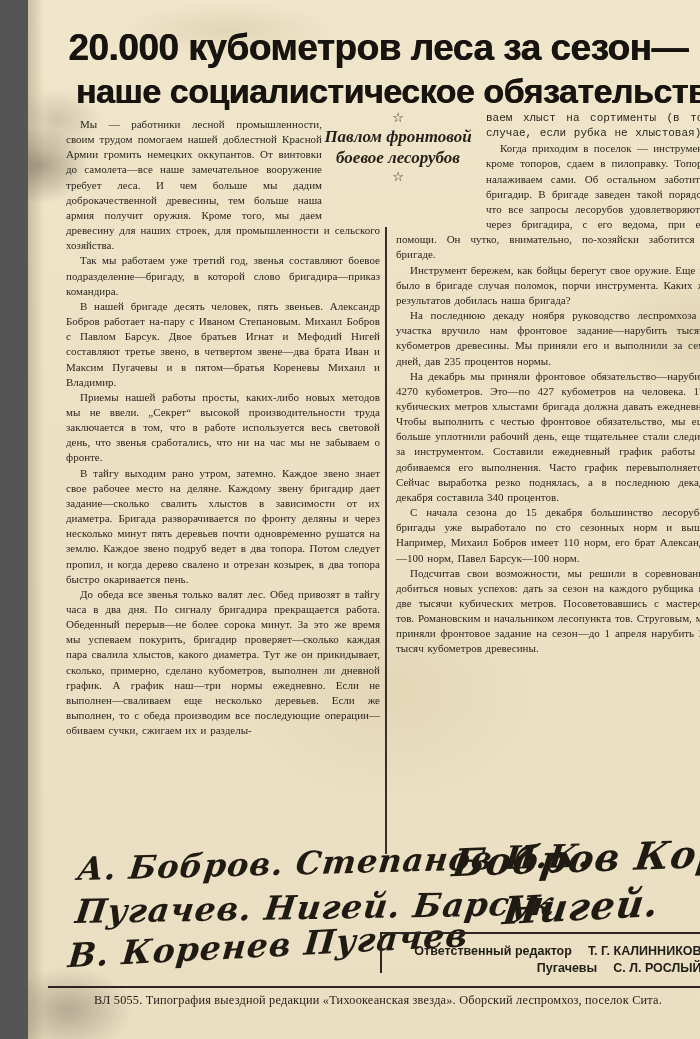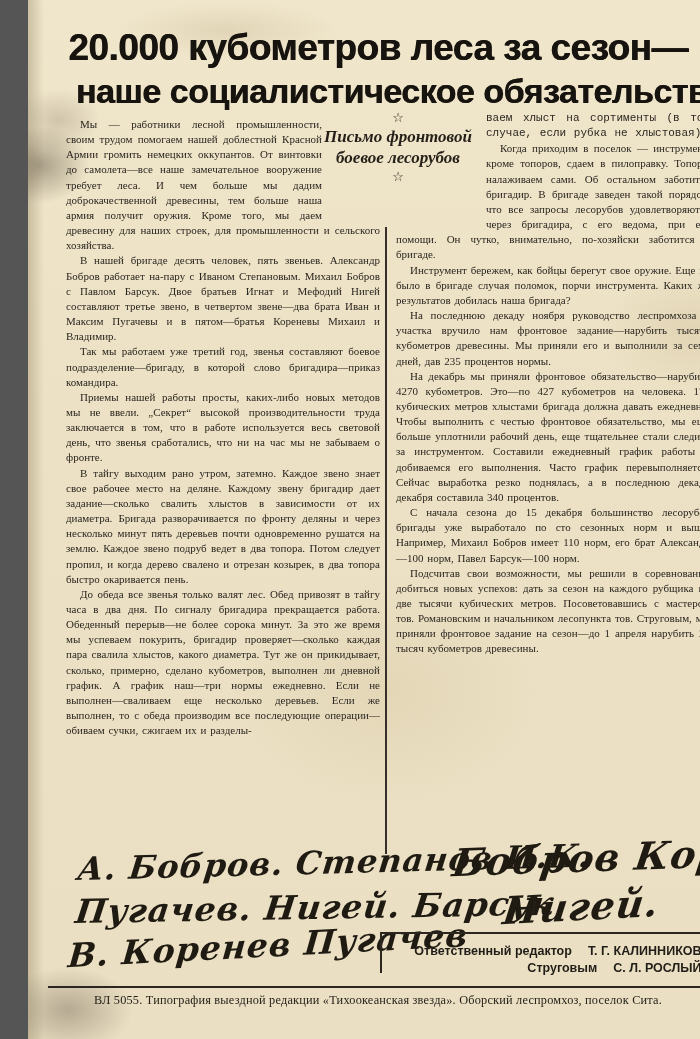--- a/index.html
+++ b/index.html
@@ -60,30 +60,30 @@
 
 <div class="page">
 
   <div class="headline">
     <div class="h1">20.000 кубометров леса за сезон—</div>
     <div class="h2">наше социалистическое обязательство</div>
   </div>
 
   <div class="inset">
     <span class="star top">☆</span>
-    <div>Письмо фронтовой</div>
+    <div>Павлом фронтовой</div>
     <div>боевое лесорубов</div>
     <span class="star bot">☆</span>
   </div>
 
   <div class="col col-left">
     <span class="cut-r"></span>
     <p>Мы — работники лесной промышленности, своим трудом помогаем нашей доблестной Красной Армии громить немецких оккупантов. От винтовки до самолета—все наше замечательное вооружение требует леса. И чем больше мы дадим доброкачественной древесины, тем больше наша армия получит оружия. Кроме того, мы даем древесину для наших строек, для промышленности и сельского хозяйства.</p>
+    <p>Так мы работаем уже третий год, звенья составляют боевое подразделение—бригаду, в которой слово бригадира—приказ командира.</p>
     <p>В нашей бригаде десять человек, пять звеньев. Александр Бобров работает на-пару с Иваном Степановым. Михаил Бобров с Павлом Барсук. Двое братьев Игнат и Мефодий Нигей составляют третье звено, в четвертом звене—два брата Иван и Максим Пугачевы и в пятом—братья Кореневы Михаил и Владимир.</p>
-    <p>Так мы работаем уже третий год, звенья составляют боевое подразделение—бригаду, в которой слово бригадира—приказ командира.</p>
     <p>Приемы нашей работы просты, каких-либо новых методов мы не ввели. „Секрет“ высокой производительности труда заключается в том, что в работе используется весь световой день, что звенья сработались, что ни на час мы не забываем о фронте.</p>
     <p>В тайгу выходим рано утром, затемно. Каждое звено знает свое рабочее место на деляне. Каждому звену бригадир дает задание—сколько свалить хлыстов в зависимости от их диаметра. Бригада разворачивается по фронту деляны и через несколько минут пять деревьев почти одновременно рушатся на землю. Каждое звено подруб ведет в два топора. Потом следует пропил, и когда дерево свалено и отрезан козырек, в два топора быстро окаривается пень.</p>
     <p>До обеда все звенья только валят лес. Обед привозят в тайгу часа в два дня. По сигналу бригадира прекращается работа. Обеденный перерыв—не более сорока минут. За это же время мы успеваем покурить, бригадир проверяет—сколько каждая пара свалила хлыстов, какого диаметра. Тут же он прикидывает, сколько, примерно, сделано кубометров, выполнен ли дневной график. А график наш—три нормы ежедневно. Если не выполнен—сваливаем еще несколько деревьев. Если же выполнен, то с обеда производим все последующие операции—обиваем сучки, сжигаем их и разделы-</p>
   </div>
 
   <div class="divider"></div>
 
   <div class="col col-right">
     <span class="cut-l"></span>
     <p style="text-indent:0;font-family:Liberation Mono, monospace;">ваем хлыст на сортименты (в том случае, если рубка не хлыстовая).</p>
@@ -99,20 +99,20 @@
   <div class="sig sig-1b">Бобров Коренев</div>
   <div class="sig sig-2a">Пугачев. Нигей. Барсук</div>
   <div class="sig sig-2b">Нигей.</div>
   <div class="sig sig-3">В. Коренев Пугачев</div>
 
   <div class="editor">
     <div>
       <span class="lbl">Ответственный редактор</span><span>Т. Г. КАЛИННИКОВ.</span>
     </div>
     <div>
-      <span class="lbl">Струговым</span><span>С. Л. РОСЛЫЙ.</span>
+      <span class="lbl">Пугачевы</span><span>С. Л. РОСЛЫЙ.</span>
     </div>
   </div>
 
   <div class="bottom-rule"></div>
   <div class="imprint">ВЛ 5055. Типография выездной редакции «Тихоокеанская звезда». Оборский леспромхоз, поселок Сита.</div>
 
 </div>
 
 </body></html>

